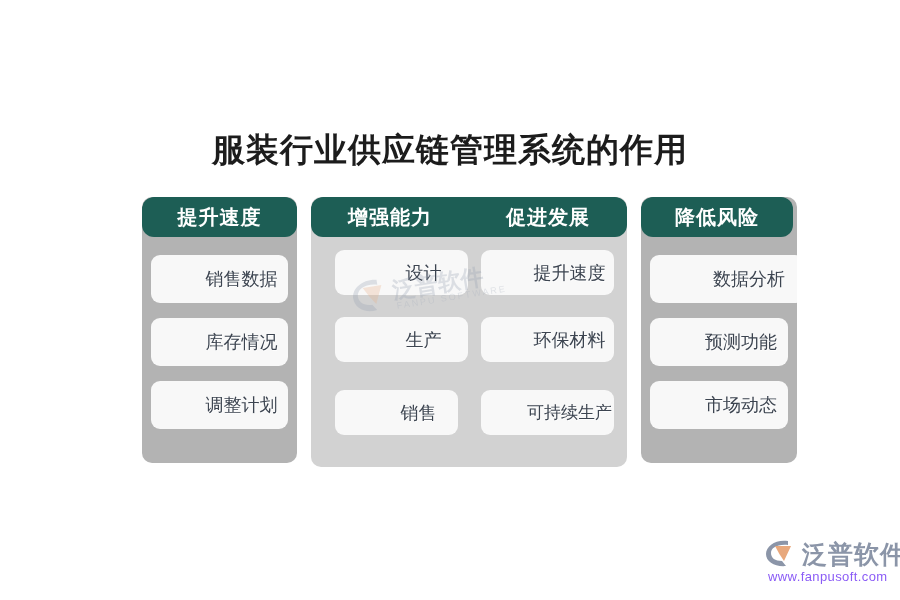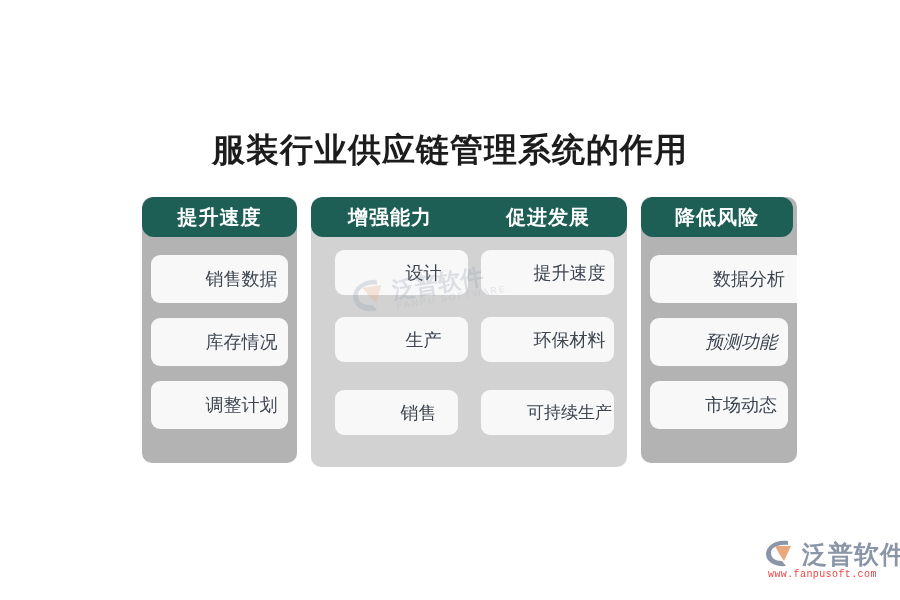--- a/index.html
+++ b/index.html
@@ -139,23 +139,23 @@
     font-weight: bold;
     color: #8b95a8;
     font-family: "Liberation Sans", sans-serif;
     white-space: nowrap;
     letter-spacing: 1px;
   }
   #brand-logo .brand-url {
     position: absolute;
     left: 6px;
     top: 33px;
-    font-size: 10px;
-    color: #ef4444;
-    font-family: Liberation Mono, monospace;
+    font-size: 13px;
+    color: #8b5cf6;
+    font-family: Liberation Sans, sans-serif;
     white-space: nowrap;
     letter-spacing: 0.4px;
   }
   #brand-logo .mark {
     position: absolute;
     left: 2px;
     top: 2px;
     width: 34px;
     height: 30px;
   }
@@ -189,21 +189,21 @@
     <div class="cell" style="left:170px; top:53px; width:133px; height:45px;">提升速度</div>
     <div class="cell" style="left:170px; top:120px; width:133px; height:45px;">环保材料</div>
     <div class="cell narrow" style="left:170px; top:193px; width:133px; height:45px;">可持续生产</div>
   </div>
 
   <div class="panel panel-outer-dark" style="left:641px; top:197px; width:156px; height:266px;">
     <div class="panel-header" style="width:152px;">
       <span class="hdr-label">降低风险</span>
     </div>
     <div class="cell" style="left:9px; top:58px; width:154px; height:48px;">数据分析</div>
-    <div class="cell" style="left:9px; top:121px; width:138px; height:48px;font-style:italic;">预测功能</div>
+    <div class="cell" style="left:9px; top:121px; width:138px; height:48px;">预测功能</div>
     <div class="cell" style="left:9px; top:184px; width:138px; height:48px;">市场动态</div>
   </div>
 
   <div id="watermark">
     <svg width="46" height="40" viewBox="0 0 46 40" style="position:absolute;left:0;top:2px;">
       <path d="M30 6 C16 3 4 11 4 21 C4 31 14 38 26 36 L22 30 C14 30 9 26 9 20 C9 13 17 8 30 11 Z" fill="#9aa4b4"></path>
       <path d="M15 12 L34 12 L26 30 Q20 22 15 12 Z" fill="#e8b28c"></path>
     </svg>
     <div class="wm-text">泛普软件</div>
     <div class="wm-sub">FANPU SOFTWARE</div>

